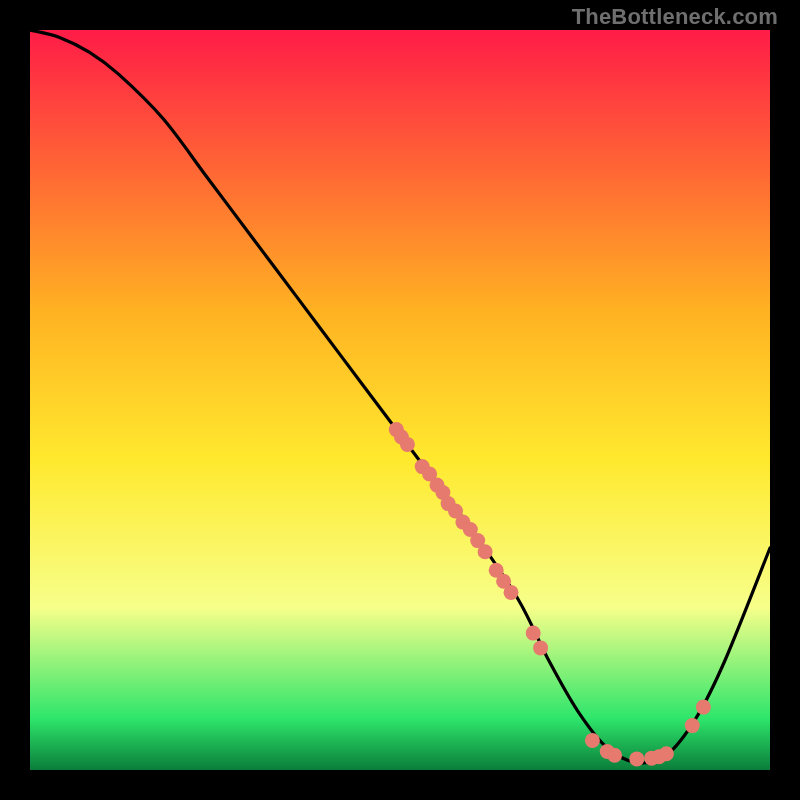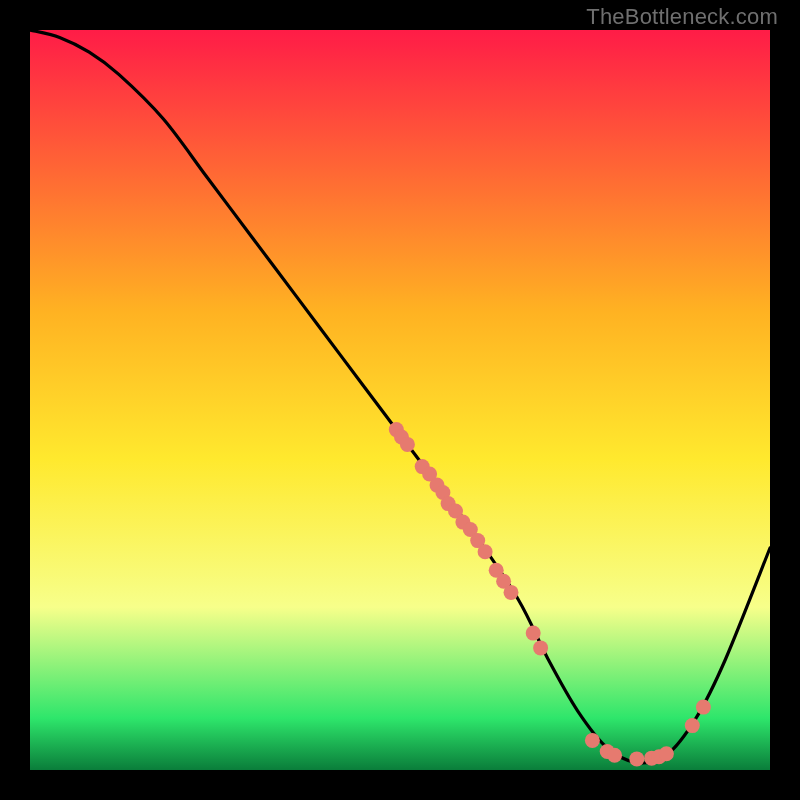--- a/index.html
+++ b/index.html
@@ -26,21 +26,21 @@
     width: 740px;
     height: 740px;
   }
   .watermark {
     position: absolute;
     top: 4px;
     right: 22px;
     color: #6f6f6f;
     font-size: 22px;
     letter-spacing: 0.2px;
-    font-weight: 400;
+    font-weight: 700;
   }
   svg {
     display: block;
   }
 </style>
 </head>
 <body>
 
 <div class="frame">
   <div class="plot">

